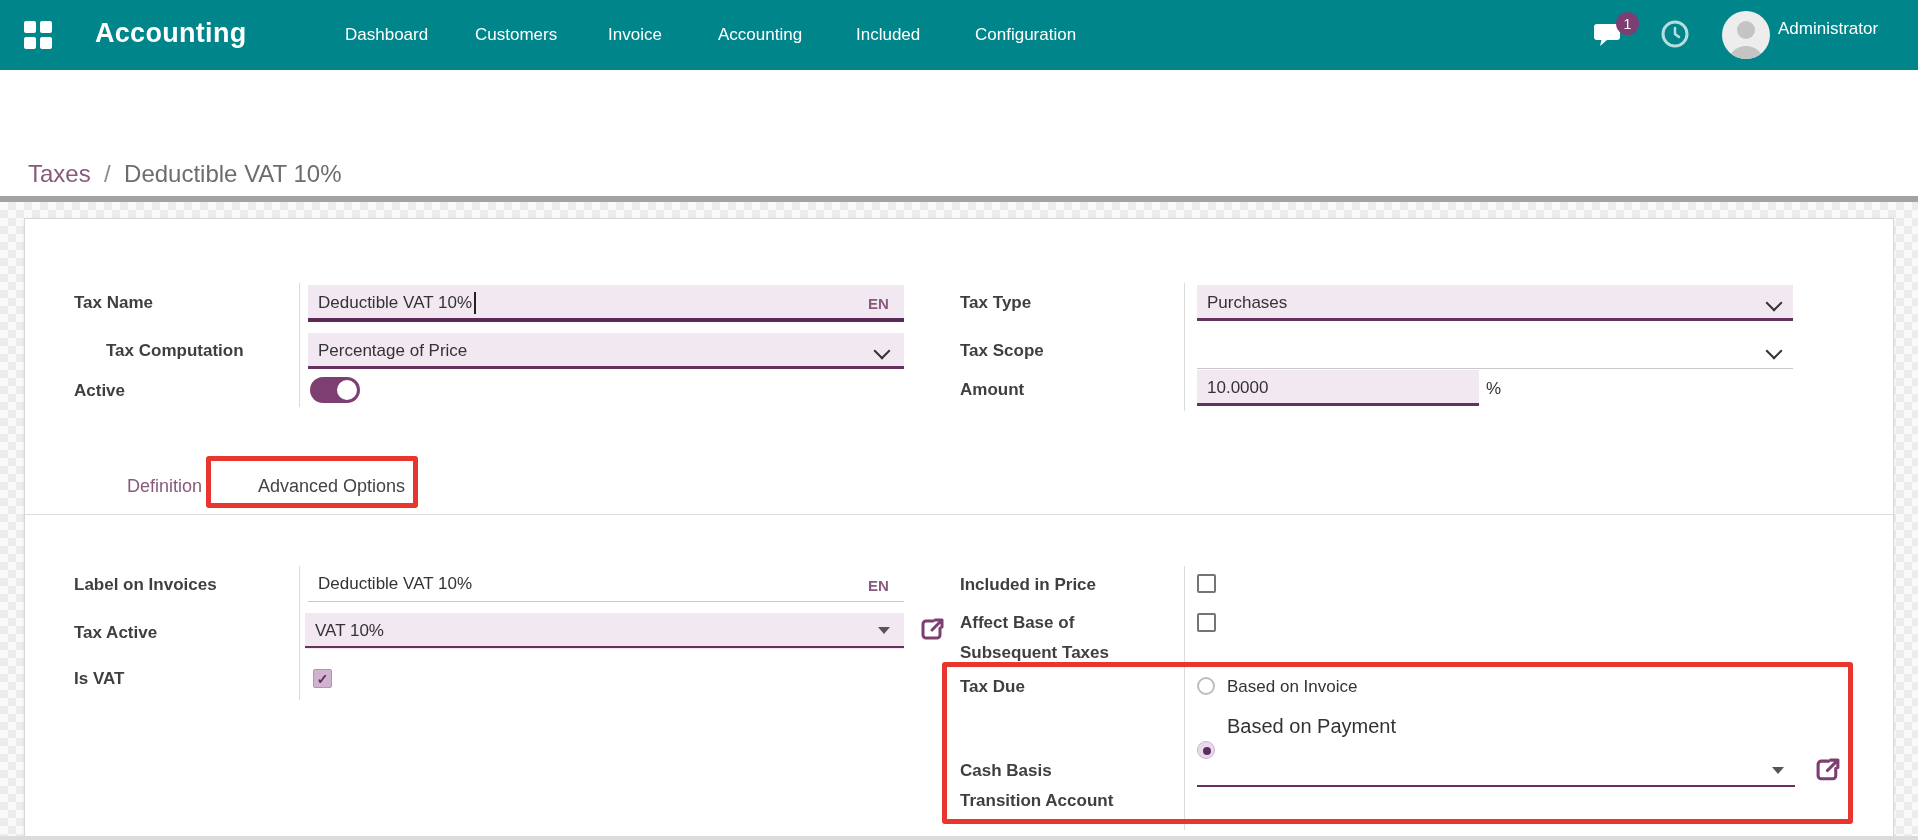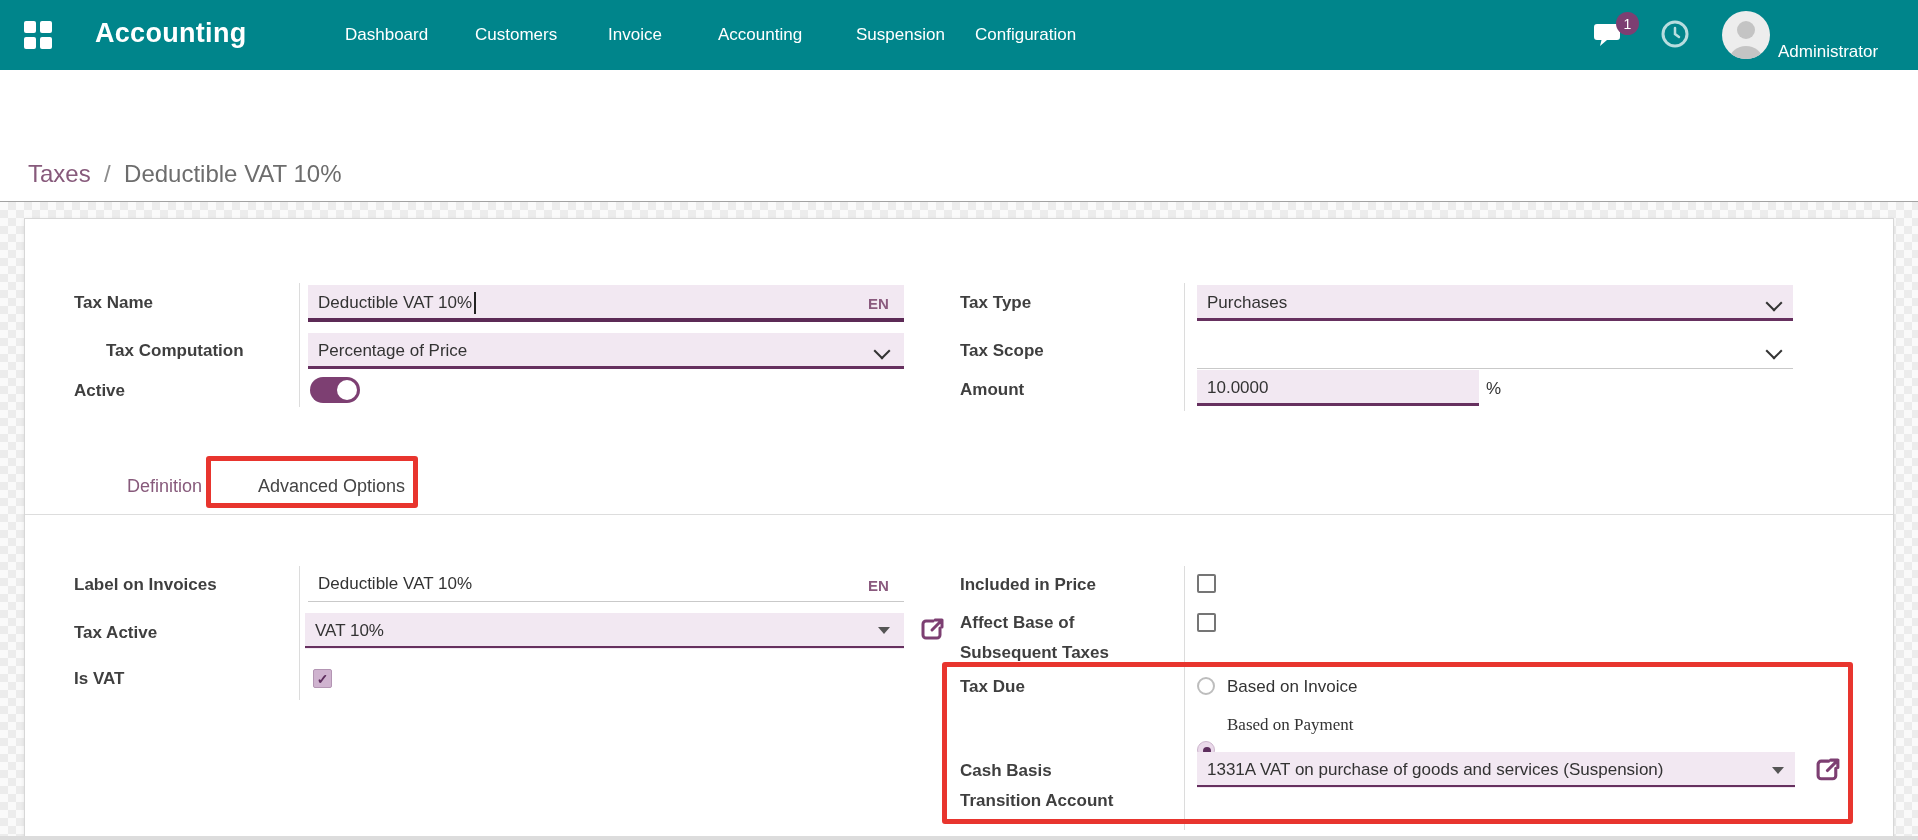--- a/index.html
+++ b/index.html
@@ -7,21 +7,21 @@
   .abs{position:absolute;}
 
   
   .navbar{left:0;top:0;width:1918px;height:70px;background:#00858b;color:#fff;}
   .brand{font-size:27px;font-weight:bold;letter-spacing:.3px;}
   .navitem{font-size:17px;color:#fff;cursor:pointer;white-space:nowrap;}
   .apps-grid{display:grid;grid-template-columns:12px 12px;grid-template-rows:12px 12px;gap:4px;}
   .apps-grid span{background:#fff;border-radius:2px;}
 
   
-  .cpanel{left:0;top:70px;width:1918px;height:132px;background:#fff;border-bottom:1px solid #a3a3a3;box-sizing:border-box;}
+  .cpanel{left:0;top:70px;width:1918px;height:132px;background:#fff;border-bottom:6px solid #a3a3a3;box-sizing:border-box;}
   .crumb{font-size:24px;}
   .crumb a{color:#875a7b;text-decoration:none;cursor:pointer;}
   .crumb .sep{color:#8c8c8c;}
   .crumb .cur{color:#6d6d6d;}
   .btn{display:flex;align-items:center;justify-content:center;gap:8px;height:44px;font-size:17px;border-radius:3px;cursor:pointer;box-sizing:border-box;}
   .btn-primary{background:#7d3f72;color:#fff;border:1px solid #7d3f72;}
   .btn-secondary{background:#fff;color:#333;border:1px solid #d5d5d5;}
   .pager{font-size:18px;color:#555;}
   .chev{width:13px;height:13px;border-right:3px solid #6d6d6d;border-bottom:3px solid #6d6d6d;display:inline-block;cursor:pointer;}
   .chev.prev{transform:rotate(135deg);}
@@ -78,21 +78,21 @@
           <span></span>
           <span></span>
         </div>
     </div>
     <div class="abs brand" style="left:95px;top:18px;">Accounting</div>
 
     <div class="abs navitem" style="left:345px;top:25px;">Dashboard</div>
     <div class="abs navitem" style="left:475px;top:25px;">Customers</div>
     <div class="abs navitem" style="left:608px;top:25px;">Invoice</div>
     <div class="abs navitem" style="left:718px;top:25px;">Accounting</div>
-    <div class="abs navitem" style="left:856px;top:25px;">Suspension</div>
+    <div class="abs navitem" style="left:856px;top:25px;">Included</div>
     <div class="abs navitem" style="left:975px;top:25px;">Configuration</div>
 
     <div class="abs" style="left:1594px;top:22px;cursor:pointer;">
       <svg width="34" height="28" viewBox="0 0 34 28">
         <path d="M3 2 h20 a3 3 0 0 1 3 3 v10 a3 3 0 0 1 -3 3 h-10 l-7 6 1.5-6 H3 a3 3 0 0 1 -3-3 V5 a3 3 0 0 1 3-3 z" fill="#ffffff"></path>
       </svg>
     </div>
     <div class="abs" style="left:1616px;top:12px;width:23px;height:23px;border-radius:50%;background:#7d3f72;color:#fff;display:flex;align-items:center;justify-content:center;font-size:14px;">1</div>
 
     <div class="abs" style="left:1660px;top:19px;cursor:pointer;">
@@ -101,21 +101,21 @@
         <path d="M15 9 v6 l4 3" fill="none" stroke="rgba(255,255,255,0.72)" stroke-width="2.5" stroke-linecap="round"></path>
       </svg>
     </div>
 
     <div class="abs" style="left:1722px;top:11px;width:48px;height:48px;border-radius:50%;background:#ededed;overflow:hidden;cursor:pointer;">
       <svg width="48" height="48" viewBox="0 0 48 48">
         <circle cx="24" cy="19" r="9" fill="#c4c4c4"></circle>
         <path d="M8 48 a16 13 0 0 1 32 0 z" fill="#c4c4c4"></path>
       </svg>
     </div>
-    <div class="abs navitem" style="left:1778px;top:19px;margin-top:23px;">Administrator</div>
+    <div class="abs navitem" style="left:1778px;top:19px;">Administrator</div>
   </div>
 
   <div class="abs cpanel">
     <div class="abs crumb" style="left:28px;top:90px;">
       <a>Taxes</a>
       <span class="sep">&nbsp;<span>/</span>&nbsp;</span>
       <span class="cur">Deductible VAT 10%</span>
     </div>
 
     <div class="abs btn btn-primary" style="left:24px;top:140px;width:92px;">
@@ -219,26 +219,23 @@
 
   <div class="abs lbl-wrap" style="left:960px;top:608px;width:178px;">Affect Base of Subsequent Taxes</div>
   <div class="abs cb" style="left:1197px;top:613px;"></div>
 
   <div class="abs redbox" style="left:942px;top:662px;width:911px;height:162px;"></div>
 
   <div class="abs lbl" style="left:960px;top:677px;">Tax Due</div>
   <div class="abs radio" style="left:1197px;top:677px;"></div>
   <div class="abs" style="left:1227px;top:677px;font-size:17px;color:#333;">Based on Invoice</div>
   <div class="abs radio sel" style="left:1197px;top:715px;"></div>
-  <div class="abs" style="left:1227px;top:715px;font-size:17px;color:#333;font-family:Liberation Serif, serif;">Based on Payment</div>
+  <div class="abs" style="left:1227px;top:715px;font-size:20px;color:#333;">Based on Payment</div>
 
   <div class="abs lbl-wrap" style="left:960px;top:756px;width:168px;">Cash Basis Transition Account</div>
-  <div class="abs inp" style="left:1197px;top:752px;width:598px;height:36px;">
-    <span>1331A VAT on purchase of goods and services (Suspension)</span>
-  </div>
   <span class="abs caretT" style="left:1772px;top:767px;"></span>
   <div class="abs u-purple" style="left:1197px;top:785px;width:598px;height:2px;"></div>
   <div class="abs extlink" style="left:1815px;top:757px;cursor:pointer;">
     <svg width="27" height="27" viewBox="0 0 26 26">
       <path d="M13 4 H6 a3 3 0 0 0 -3 3 v11 a3 3 0 0 0 3 3 h11 a3 3 0 0 0 3 -3 v-7" fill="none" stroke="#7d3f72" stroke-width="3" stroke-linecap="round"></path>
       <path d="M12 13 L22 3 M22 3 h-7 M22 3 v7" fill="none" stroke="#7d3f72" stroke-width="3" stroke-linecap="round" stroke-linejoin="round"></path>
     </svg>
   </div>
 
   <div class="abs bottom-edge"></div>

